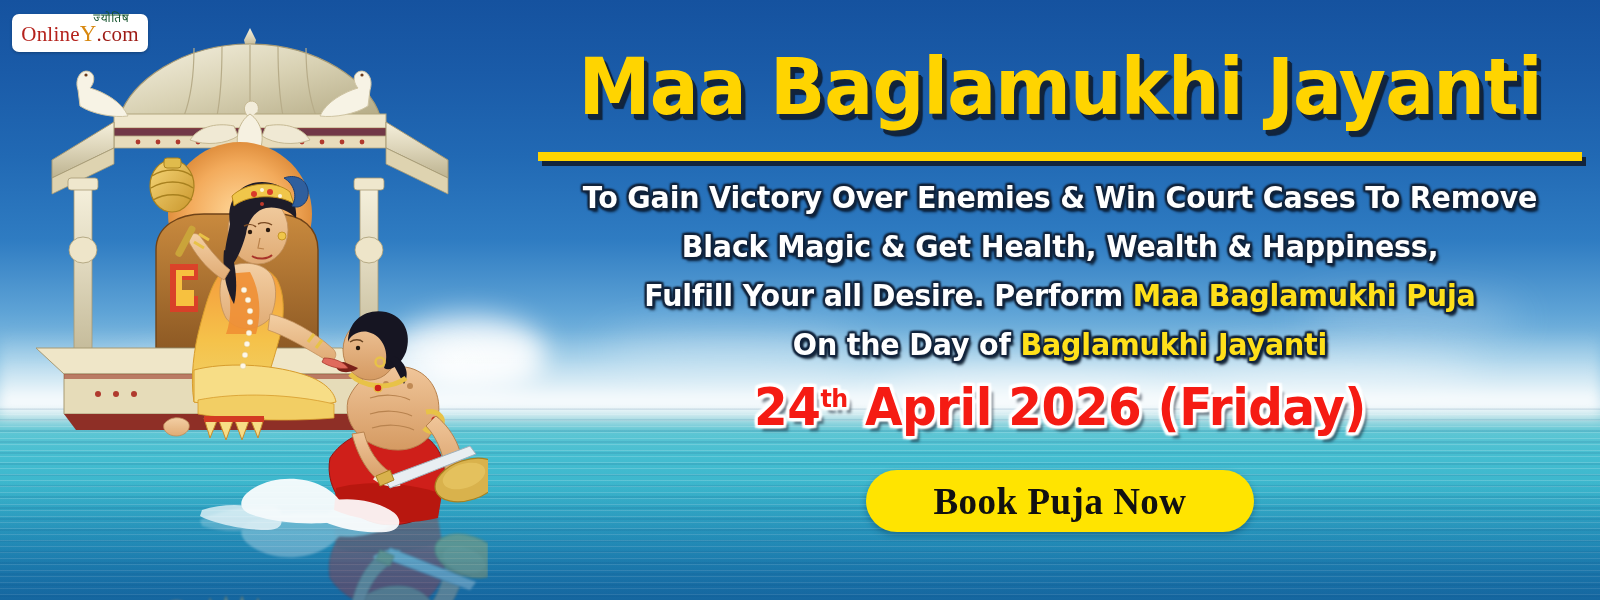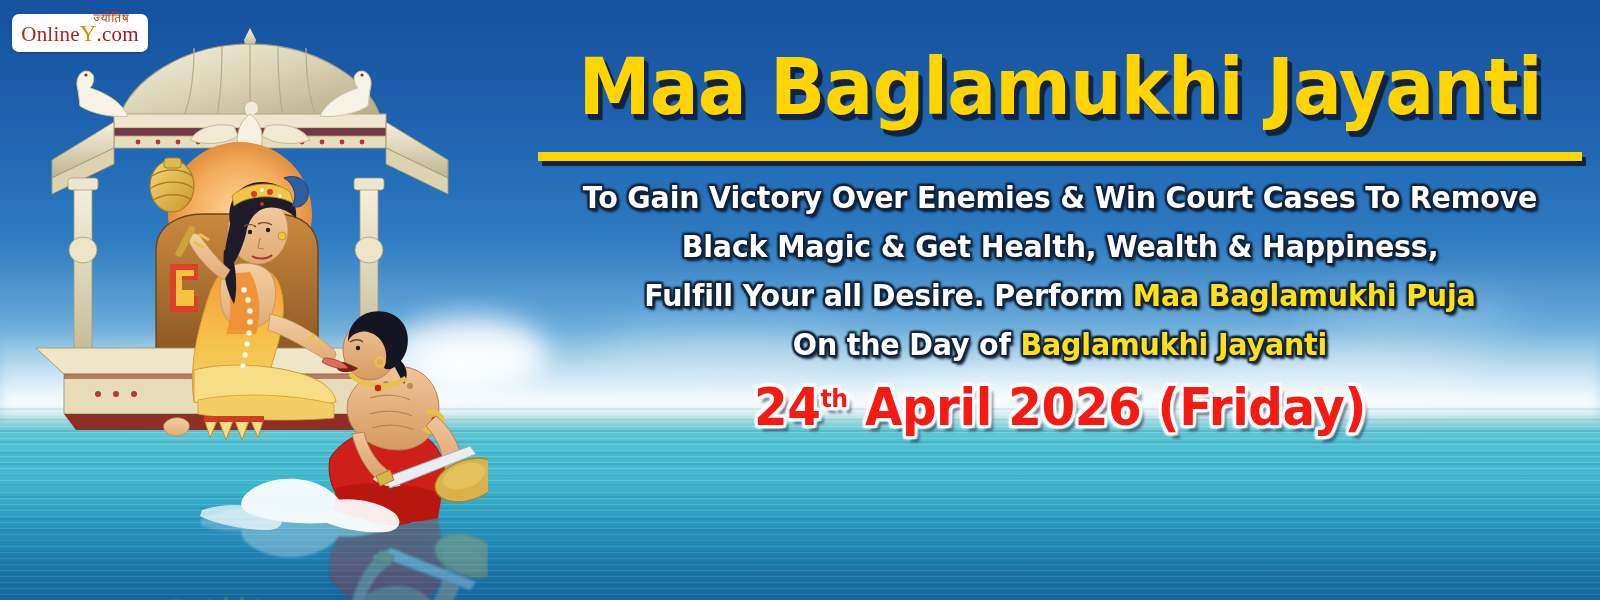--- a/index.html
+++ b/index.html
@@ -78,21 +78,21 @@
   .logo-text{
     font-family:"Liberation Serif", serif;
     font-size:21px; color:#b5221c; letter-spacing:.2px;
     white-space:nowrap; line-height:1;
   }
   .logo-text .y{ color:#d8880f; font-size:23px; }
   .logo-text .dotcom{ color:#9d1a14;text-align:center; }
   .logo-dev{
     position:absolute; left:72px; top:-13px;
     font-family:"Liberation Serif", serif;
-    font-size:12px; color:#c2410c; letter-spacing:.5px;
+    font-size:12px; color:#14532d; letter-spacing:.5px;
     white-space:nowrap;
   }
 
   
   .art{ position:absolute; left:18px; top:18px; width:470px; height:520px; }
   .art svg{ position:absolute; left:0; top:0; }
   .art-reflection{
     position:absolute; left:18px; top:498px; width:470px; height:110px;
     overflow:hidden; opacity:.30;
     transform:scaleY(-1);
@@ -462,15 +462,16 @@
     </div>
     <div class="sub sub-3">
       <span>Fulfill Your all Desire. Perform </span><span class="hl">Maa Baglamukhi Puja</span>
     </div>
     <div class="sub sub-4">
       <span>On the Day of </span><span class="hl">Baglamukhi Jayanti</span>
     </div>
 
     <div class="date"><span>24</span><sup>th</sup><span class="gap"></span><span>April 2026 (Friday)</span></div>
 
+    <button class="cta">Book Puja Now</button>
 
   </div>
 </div>
 
 </body></html>

